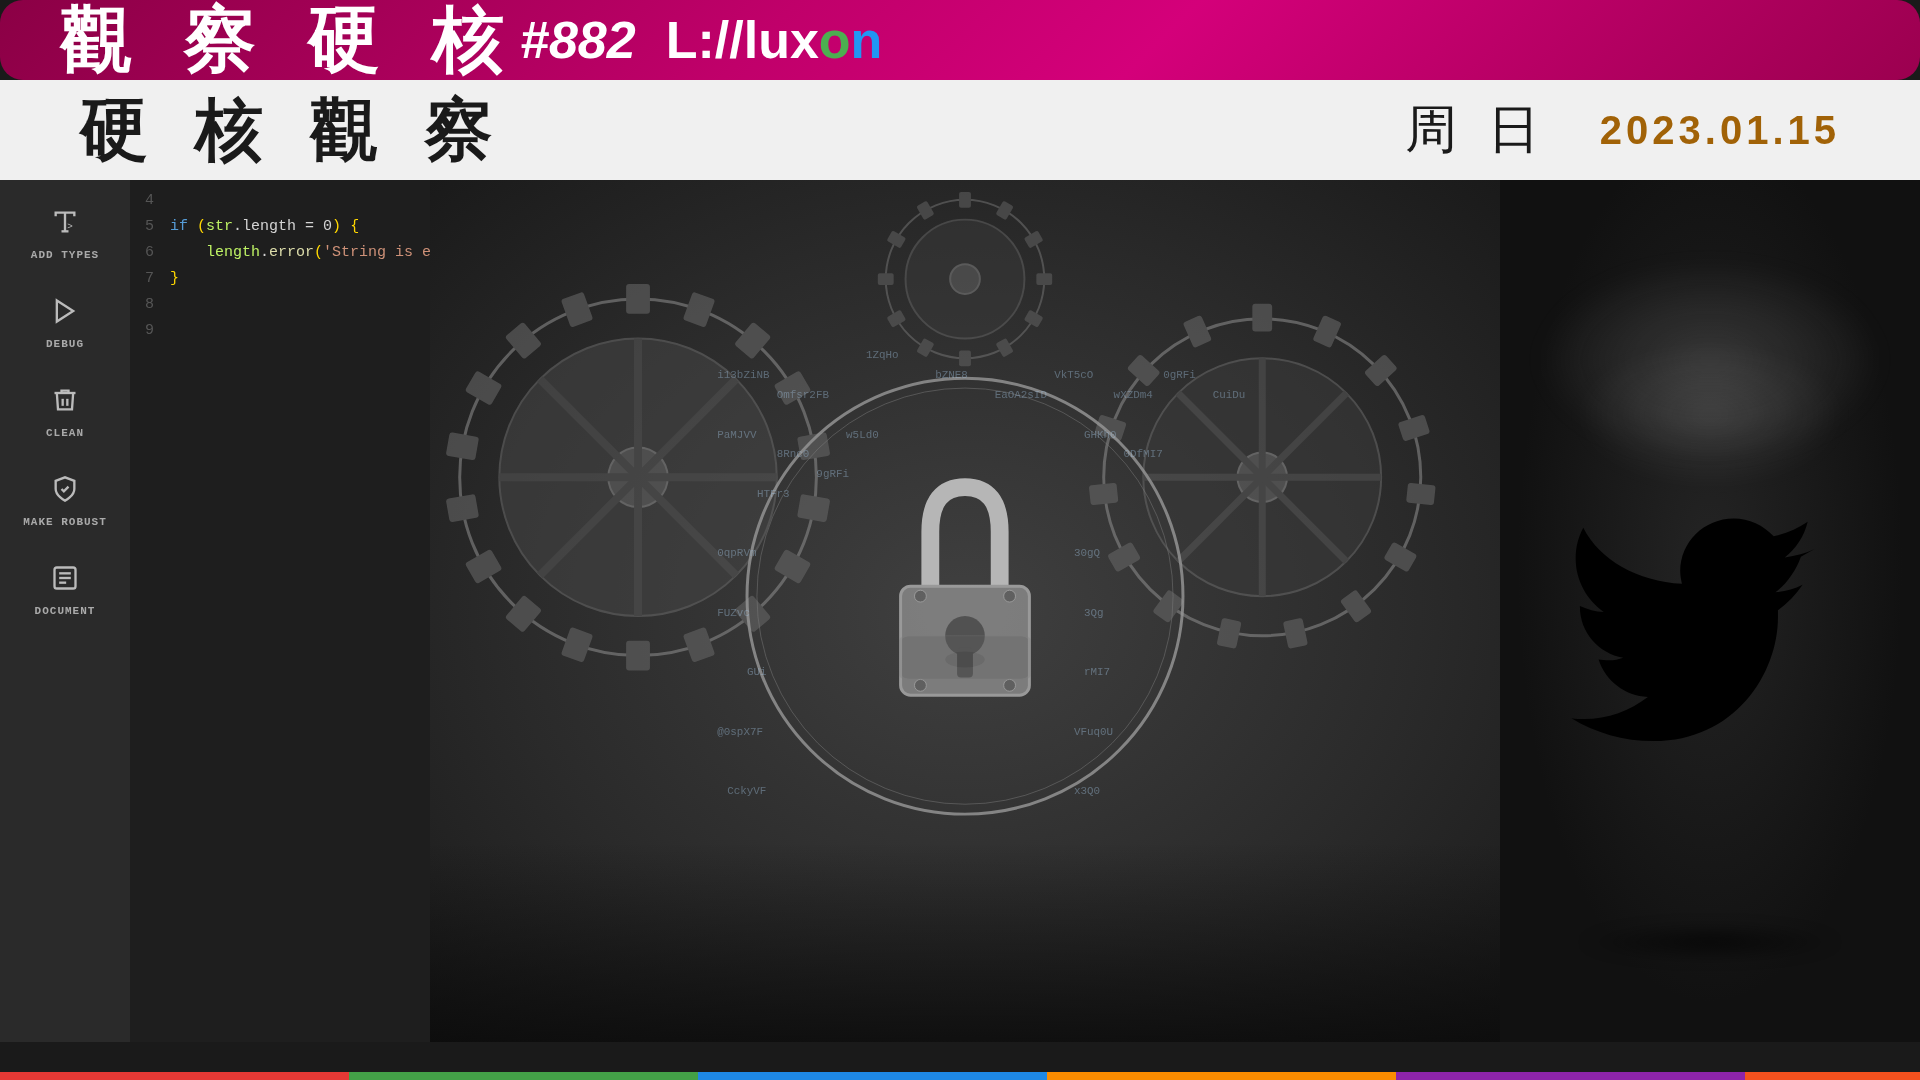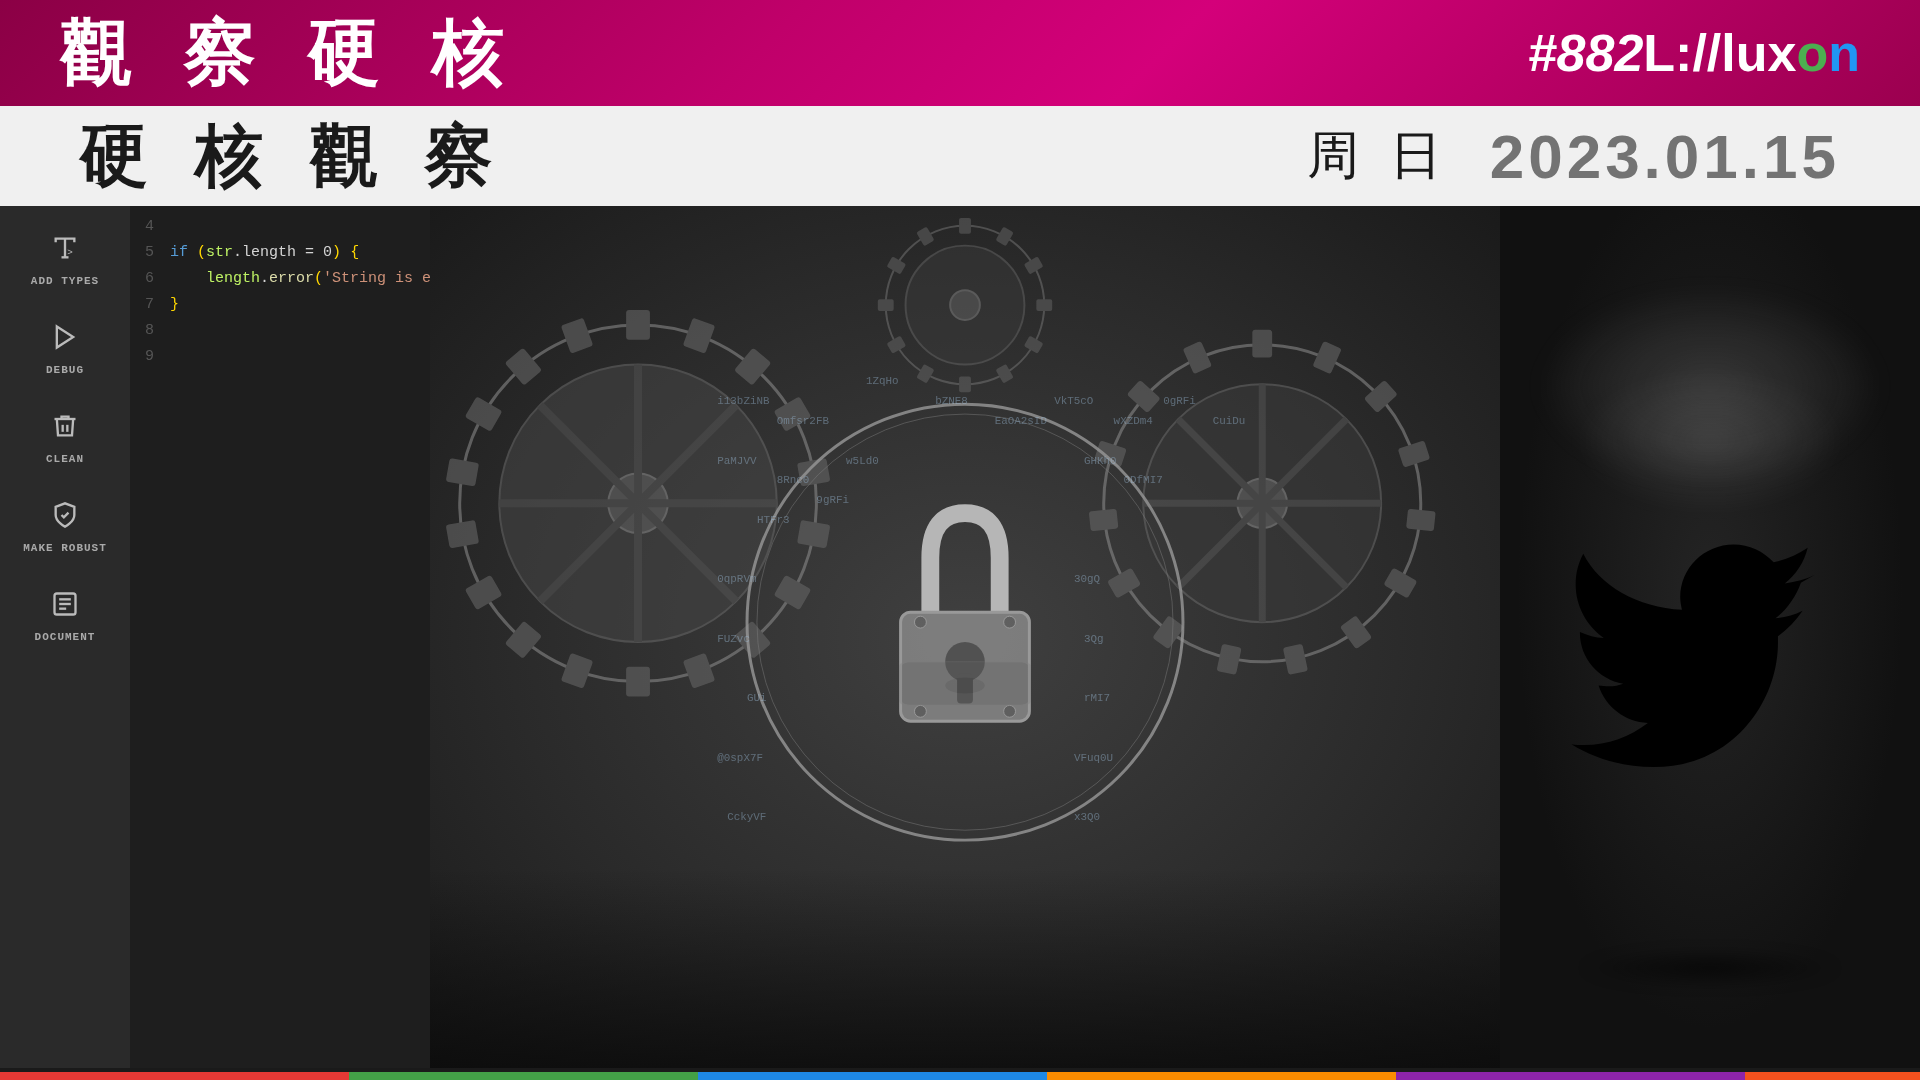--- a/index.html
+++ b/index.html
@@ -8,41 +8,43 @@
       height: 1080px;
       background: #1a1a1a;
       font-family: 'Arial', sans-serif;
       overflow: hidden;
       position: relative;
     }
 
     
     .top-header {
       width: 100%;
-      height: 106px;
+      height: 80px;
       background: linear-gradient(135deg, #8B0045 0%, #C0006A 40%, #D4007A 60%, #9B004F 100%);
       display: flex;
       align-items: center;
-      justify-content: space-between;
+      justify-content: flex-start;
       padding: 0 60px;
       position: relative;
       z-index: 10;
+      border-radius: 23px;
     }
 
     .top-title-chinese {
       font-size: 72px;
       font-weight: 900;
       color: white;
       letter-spacing: 16px;
       font-family: 'SimHei', 'Microsoft JhengHei', sans-serif;
     }
 
     .top-right {
       display: flex;
       align-items: center;
+      gap: 30px;
     }
 
     .episode-number {
       font-size: 52px;
       font-weight: 900;
       color: white;
       font-style: italic;
     }
 
     .brand-logo {
@@ -89,24 +91,25 @@
 
     .day-of-week {
       font-size: 52px;
       font-weight: 400;
       color: #1a1a1a;
       font-family: 'SimHei', 'Microsoft JhengHei', sans-serif;
       letter-spacing: 8px;
     }
 
     .date-text {
-      font-size: 62px;
+      font-size: 40px;
       font-weight: 700;
-      color: #737373;
+      color: #a16207;
       letter-spacing: 4px;
+      margin-left: 12px;
     }
 
     
     .main-content {
       width: 100%;
       height: calc(1080px - 110px - 100px - 8px);
       display: flex;
       position: relative;
     }
 

